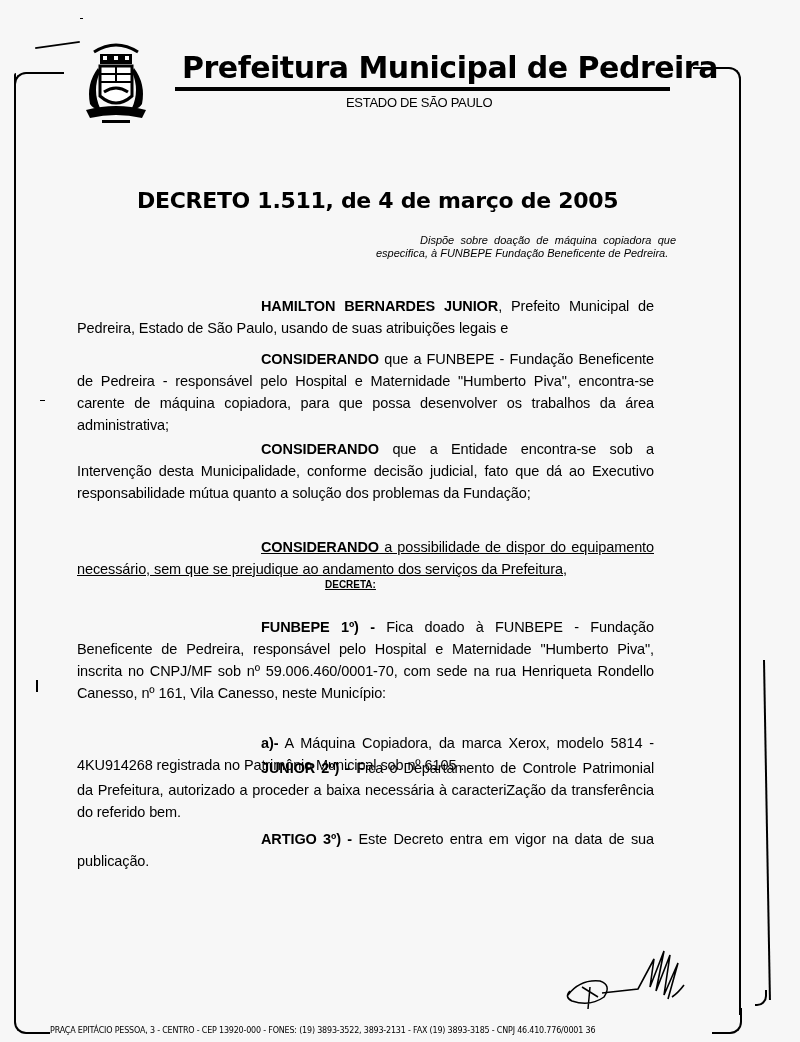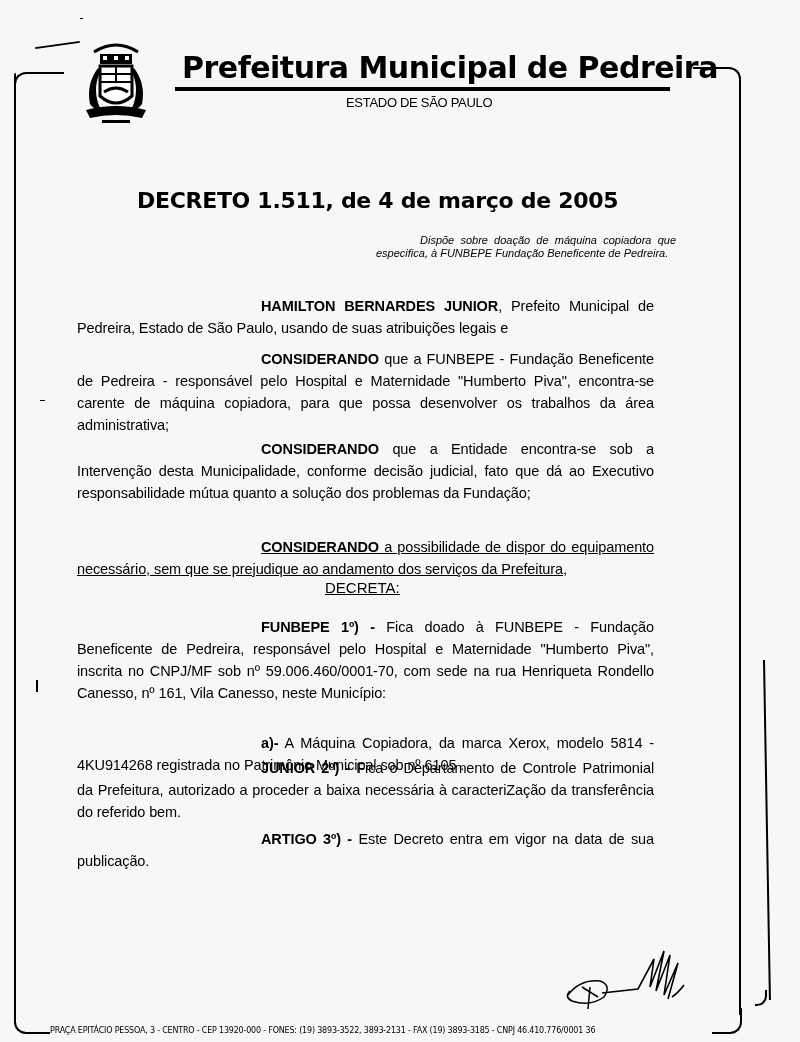--- a/index.html
+++ b/index.html
@@ -41,21 +41,21 @@
   .ementa .indent { display: inline-block; width: 44px; }
 
   
   .para {
     position: absolute; left: 77px; width: 577px; font-size: 14.5px; line-height: 22px;
     text-align: justify; text-align-last: left; letter-spacing: -0.1px;
   }
   .para .lead { display: inline-block; width: 184px; }
   .para b { font-weight: bold; }
   .decreta {
-    left: 325px; top: 579px; font-size: 15px; font-weight: normal; text-decoration: underline;
+    left: 325px; top: 579px; font-size: 10px; font-weight: bold; text-decoration: underline;
   }
 
   
   .footer {
     left: 50px; top: 1025px; font-size: 8.5px; font-family: "DejaVu Sans", sans-serif;
     letter-spacing: -0.2px; white-space: nowrap; transform: scaleX(0.94); transform-origin: left;
   }
   .signature { left: 560px; top: 935px; width: 140px; height: 80px; }
 </style>
 </head>

